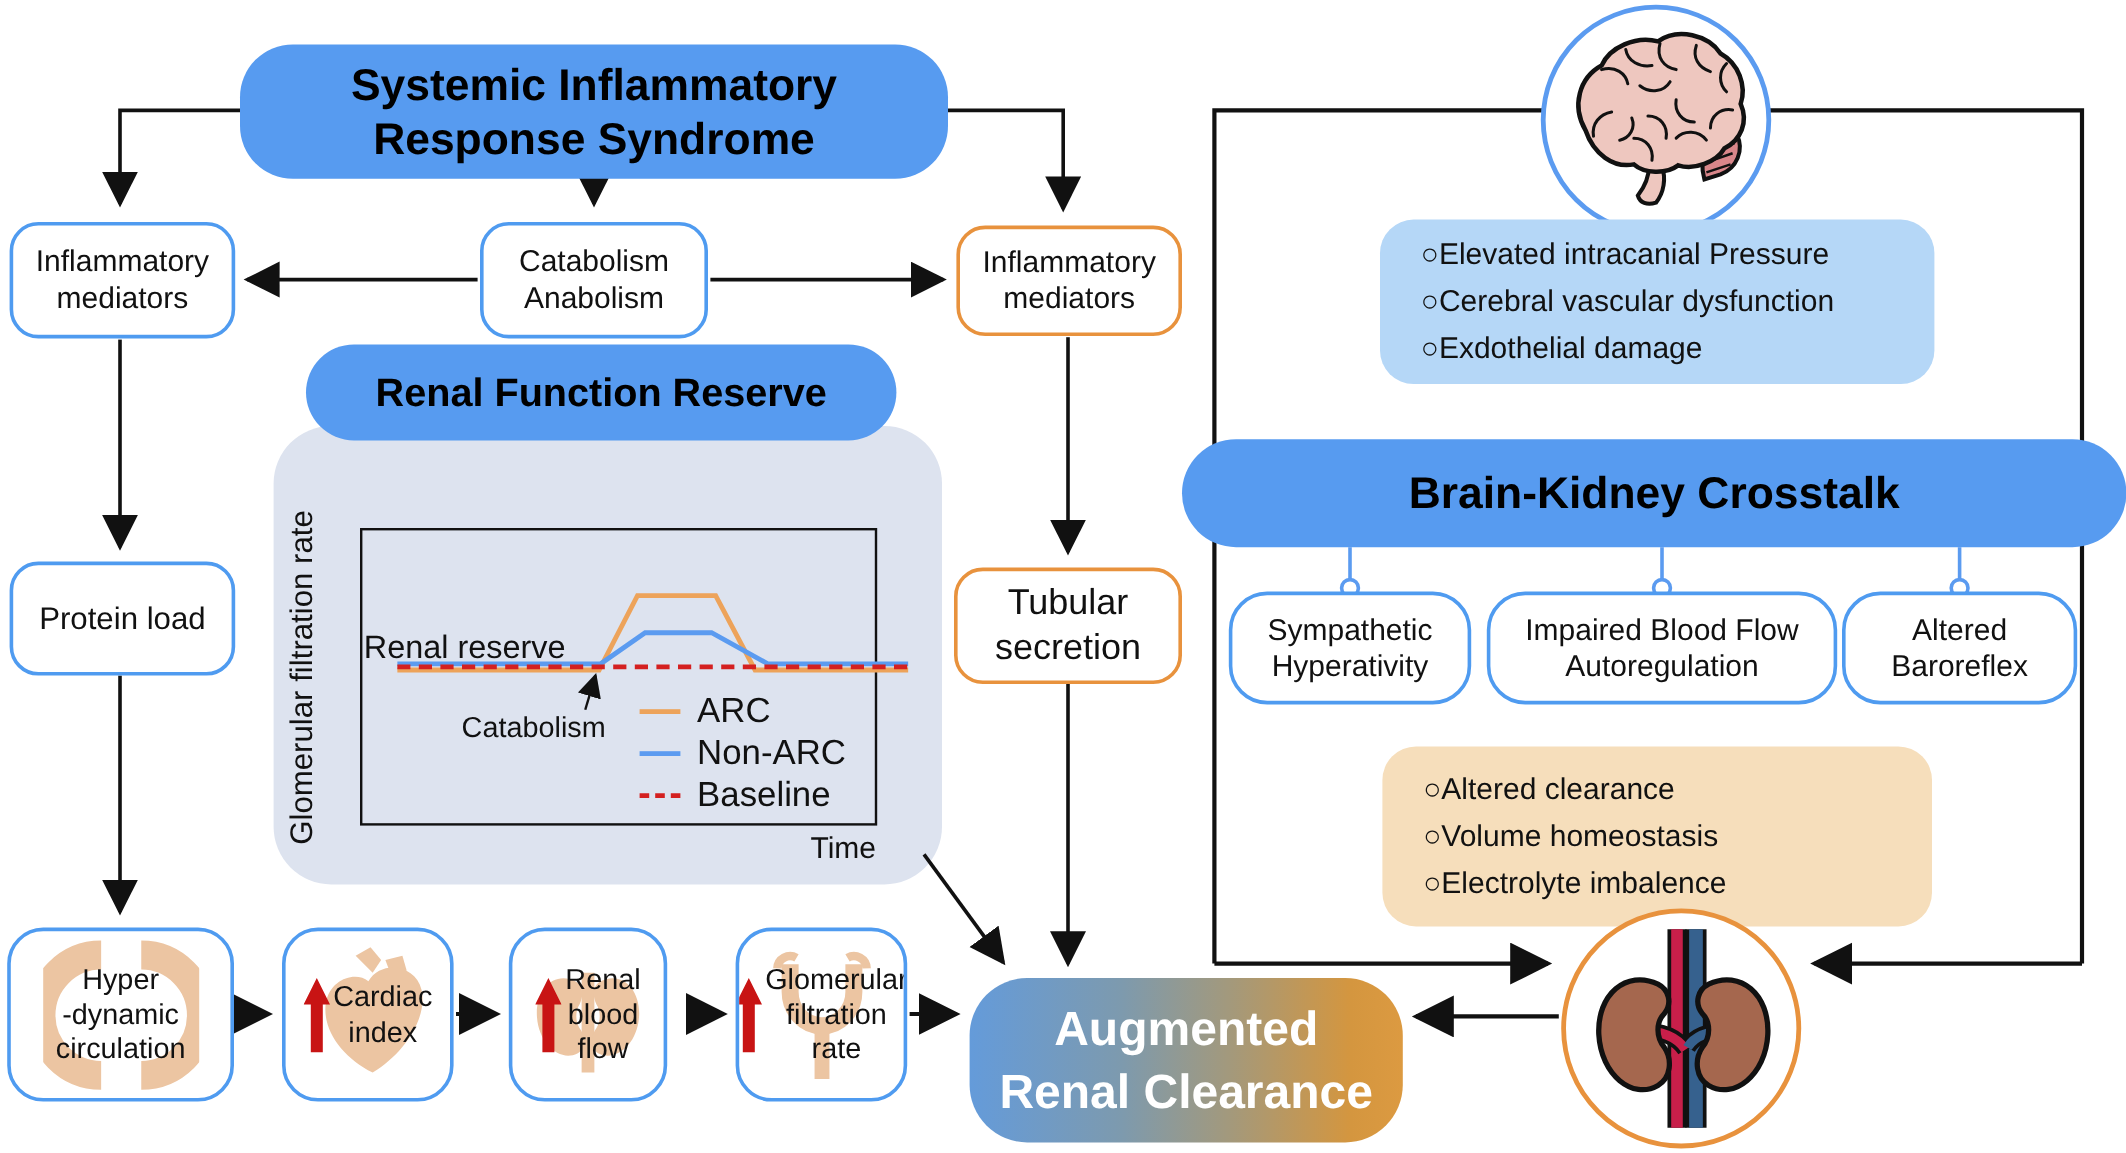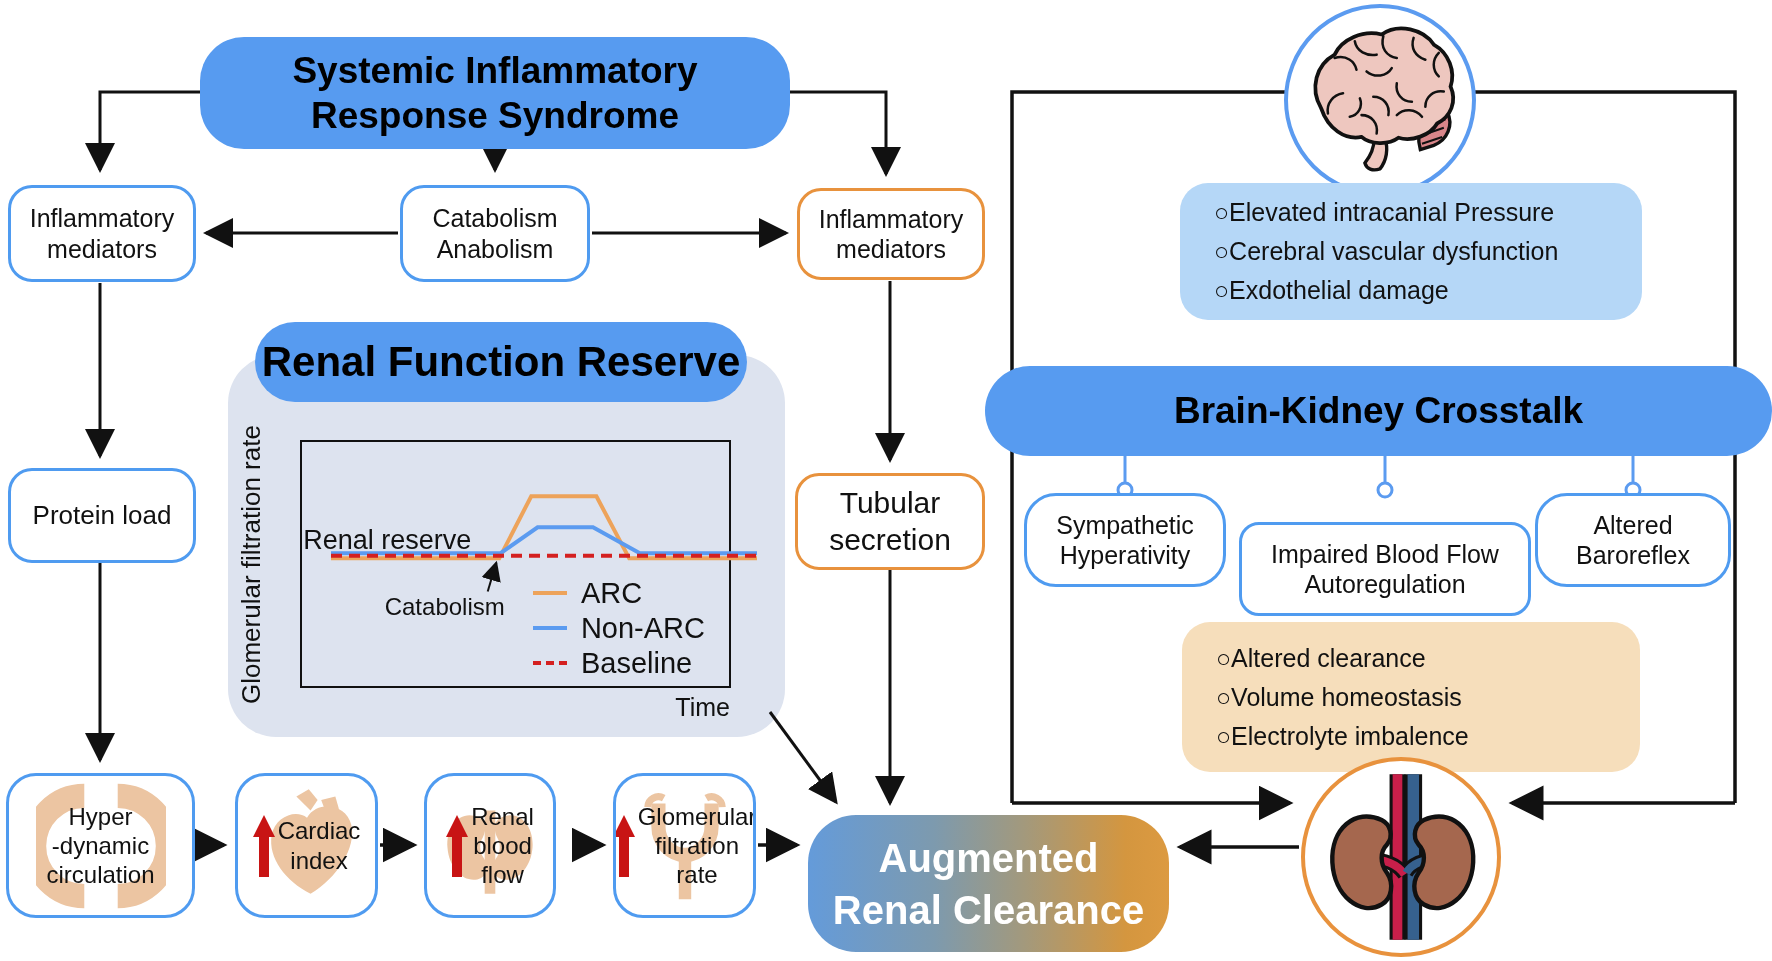--- a/index.html
+++ b/index.html
@@ -14,21 +14,21 @@
   .pill{background:#579bf0;color:#000000;font-weight:bold;border:none;}
   #sirs{left:200px;top:37px;width:590px;height:112px;border-radius:44px;font-size:37px;}
   #infl-left{left:8px;top:185px;width:188px;height:97px;border-radius:24px;font-size:25px;}
   #catabolism{left:400px;top:185px;width:190px;height:97px;border-radius:24px;font-size:25px;}
   #infl-right{left:797px;top:188px;width:188px;height:92px;border-radius:24px;font-size:25px;}
   #protein{left:8px;top:468px;width:188px;height:95px;border-radius:24px;font-size:26px;}
   #tubular{left:795px;top:473px;width:190px;height:97px;border-radius:24px;font-size:30px;}
   
   #rfr-panel{left:228px;top:355px;width:557px;height:382px;border-radius:48px;
              background:#dde3ef;z-index:0;}
-  #rfr-title{left:255px;top:287px;width:492px;height:80px;border-radius:40px;font-size:42px;margin-top:35px;}
+  #rfr-title{left:255px;top:287px;width:492px;height:80px;border-radius:40px;font-size:33px;}
   #rfr-chart{position:absolute;left:72px;top:85px;width:431px;height:248px;
              border:2.5px solid #111;box-sizing:border-box;padding-left:29px;}
   #rfr-ylabel{position:absolute;left:8px;top:60px;height:300px;width:34px;
               writing-mode:vertical-rl;transform:rotate(180deg);
               font-size:26px;text-align:center;}
   #rfr-xlabel{position:absolute;left:372px;top:338px;width:130px;text-align:right;font-size:25px;}
   .chart-annot{position:absolute;transform:translate(-50%,-50%);white-space:nowrap;z-index:3;}
   .rfr-annots .chart-annot:nth-child(1){font-size:27px;}
   .rfr-annots .chart-annot:nth-child(2){font-size:24px;}
   #rfr-legend{position:absolute;right:24px;bottom:10px;display:flex;flex-direction:column;gap:9px;z-index:3;}
@@ -49,27 +49,27 @@
        background:linear-gradient(90deg,#649bda 0%,#7d9aae 35%,#a3997c 60%,#d4963f 88%,#dc9a41 100%);
        color:#fff;font-weight:bold;font-size:40px;line-height:1.3;}
   
   #brain-circle{left:1284px;top:4px;width:192px;height:192px;border-radius:50%;
                 background:#fff;border:4px solid #5b9bf0;z-index:2;display:flex;
                 align-items:center;justify-content:center;box-sizing:border-box;}
   #kidney-circle{left:1301px;top:757px;width:200px;height:200px;border-radius:50%;
                  background:#fff;border:4px solid #e8923d;z-index:2;display:flex;
                  align-items:center;justify-content:center;box-sizing:border-box;}
   .info-box{position:absolute;z-index:2;border-radius:28px;display:flex;flex-direction:column;
-            justify-content:center;padding:10px 0 10px 34px;box-sizing:border-box;margin-left:30px;}
+            justify-content:center;padding:10px 0 10px 34px;box-sizing:border-box;}
   .info-box .line{font-size:25px;line-height:39px;text-align:left;}
   #brain-effects{left:1150px;top:183px;width:462px;height:137px;background:#b5d7f7;}
   #kidney-effects{left:1152px;top:622px;width:458px;height:150px;background:#f6debb;}
   #crosstalk{left:985px;top:366px;width:787px;height:90px;border-radius:45px;font-size:37px;}
   #sympathetic{left:1024px;top:493px;width:202px;height:94px;border-radius:32px;font-size:25px;}
-  #impaired{left:1239px;top:493px;width:292px;height:94px;border-radius:20px;font-size:25px;margin-top:29px;}
+  #impaired{left:1239px;top:493px;width:292px;height:94px;border-radius:32px;font-size:25px;}
   #baroreflex{left:1535px;top:493px;width:196px;height:94px;border-radius:32px;font-size:25px;}
   #overlay{position:absolute;left:0;top:0;z-index:1;}
 </style>
 </head>
 <body>
 
 <div id="canvas">
 
   <svg id="overlay" width="1772" height="961">
     <defs>

